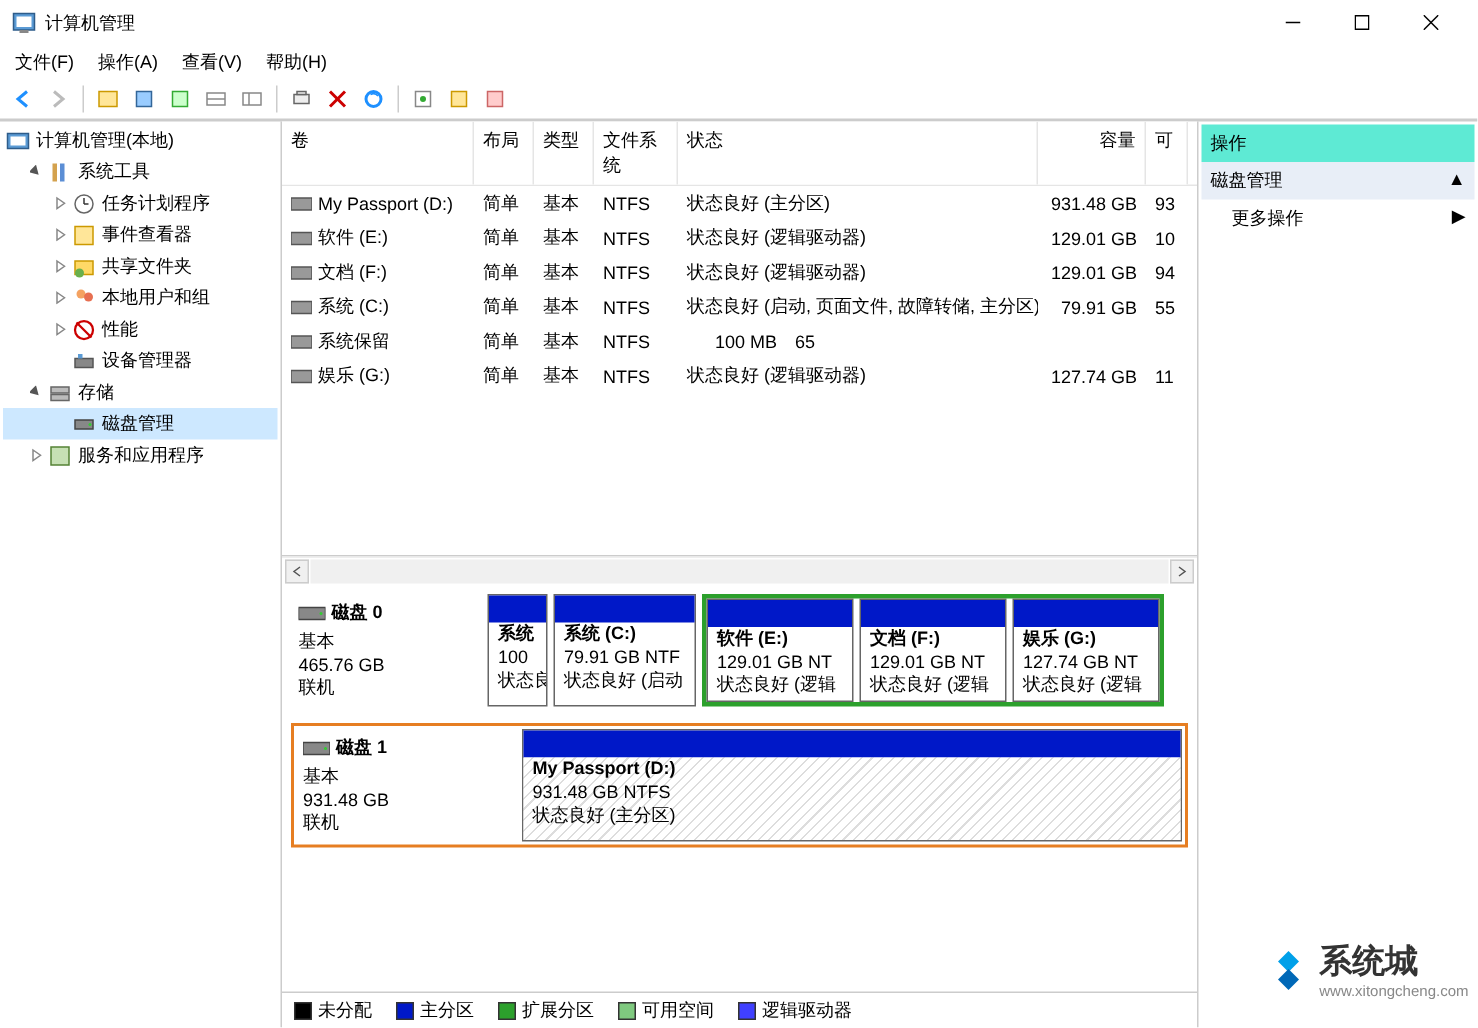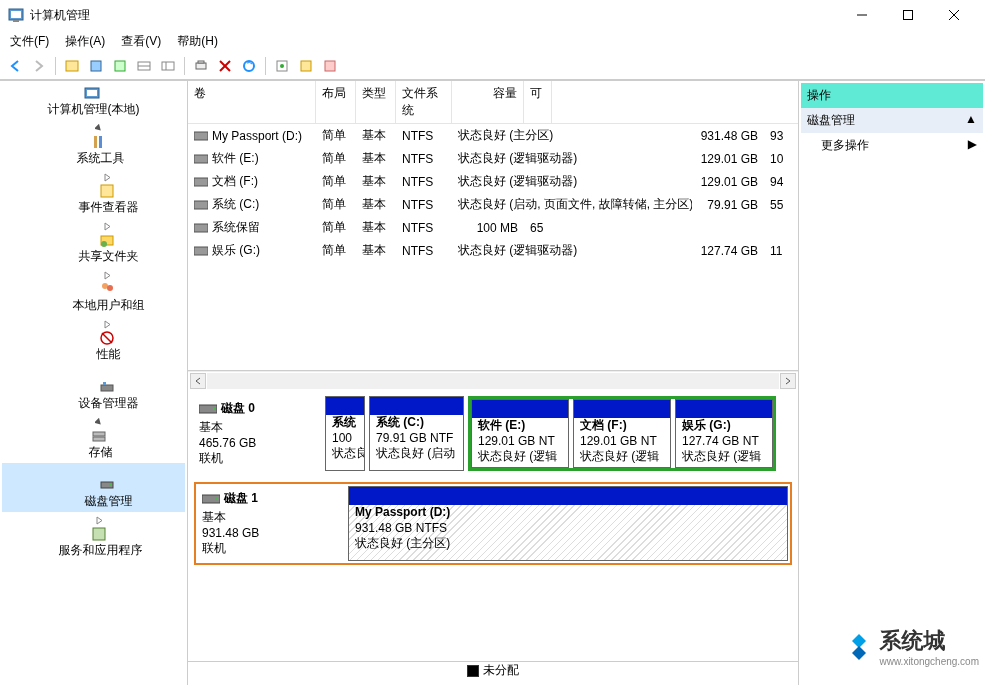--- a/index.html
+++ b/index.html
@@ -14,21 +14,21 @@
 .menubar { height: 22px; display: flex; align-items: center; padding: 0 4px; gap: 4px; }
 .menubar .menu-item { padding: 2px 6px; cursor: pointer; }
 
 .toolbar { height: 28px; display: flex; align-items: center; padding: 0 4px; gap: 2px; border-bottom: 1px solid #ccc; }
 .toolbar .tb-btn { width: 22px; height: 22px; display: flex; align-items: center; justify-content: center; cursor: pointer; border: 1px solid transparent; }
 .toolbar .tb-sep { width: 1px; height: 18px; background: #ccc; margin: 0 3px; }
 
 .main { display: flex; height: calc(100% - 80px); border-top: 1px solid #ccc; }
 
 .nav-tree { width: 188px; border-right: 1px solid #ccc; padding: 2px; overflow: auto; }
-.tree-item { display: flex; align-items: center; padding: 2px 2px; cursor: pointer; white-space: nowrap; flex-direction: column; }
+.tree-item { display: flex; align-items: center; padding: 2px 2px; cursor: pointer; white-space: nowrap; }
 .tree-item.selected { background: #cde8ff; }
 .tree-item .expander { width: 12px; height: 12px; margin-right: 2px; display: inline-flex; align-items: center; justify-content: center; }
 .tree-item .tree-icon { width: 16px; height: 16px; margin-right: 4px; display: inline-flex; }
 .tree-indent-1 { padding-left: 16px; }
 .tree-indent-2 { padding-left: 32px; }
 
 .center { flex: 1; display: flex; flex-direction: column; border-right: 1px solid #ccc; overflow: hidden; }
 
 .volume-table { flex: 0 0 290px; overflow: auto; border-bottom: 1px solid #ccc; }
 .vt-header { display: flex; background: #fff; border-bottom: 1px solid #e5e5e5; position: sticky; top: 0; }
@@ -56,21 +56,21 @@
 .part-body { padding: 0 6px; font-size: 12px; line-height: 1.3; overflow: hidden; flex: 1; }
 .part-body .p-name { font-weight: bold; white-space: nowrap; }
 .part-body .p-info { white-space: nowrap; }
 .part.hatched .part-body { background: repeating-linear-gradient(135deg, #fff 0, #fff 4px, #ddd 4px, #ddd 5px); }
 
 .cdrom-row { display: flex; border-top: 1px solid #eee; padding-top: 6px; }
 .cdrom-info { width: 130px; padding: 4px; }
 .cdrom-info .cdrom-title { display: flex; align-items: center; font-weight: bold; }
 .cdrom-icon { width: 16px; height: 16px; margin-right: 4px; }
 
-.legend { height: 24px; border-top: 1px solid #ccc; display: flex; align-items: center; padding: 0 8px; gap: 16px; flex-direction: column; }
+.legend { height: 24px; border-top: 1px solid #ccc; display: flex; align-items: center; padding: 0 8px; gap: 16px; }
 .legend-item { display: flex; align-items: center; gap: 4px; }
 .legend-swatch { width: 12px; height: 12px; border: 1px solid #333; }
 
 .actions { width: 186px; padding: 2px; }
 .actions-header { padding: 4px 6px; background: #5eead4; font-weight: normal; }
 .actions-section { padding: 4px 6px; background: #e8eef7; display: flex; justify-content: space-between; }
 .actions-item { padding: 4px 6px 4px 20px; cursor: pointer; display: flex; justify-content: space-between; }
 
 .watermark { position: absolute; right: 6px; bottom: 18px; font-size: 22px; font-weight: bold; color: #333; display: flex; align-items: center; gap: 6px; }
 .watermark .wm-logo { width: 30px; height: 30px; }
@@ -219,20 +219,35 @@
       <span>系统工具</span>
     </div>
     <div class="tree-item tree-indent-2">
       <span class="expander">
           <svg width="9" height="9">
             <path d="M2 1 L7 4.5 L2 8 Z" fill="none" stroke="#888"></path>
           </svg>
         </span>
       <span class="tree-icon">
           <svg width="16" height="16">
+            <circle cx="8" cy="8" r="6" fill="#fff" stroke="#666"></circle>
+            <line x1="8" y1="8" x2="8" y2="4" stroke="#333"></line>
+            <line x1="8" y1="8" x2="11" y2="8" stroke="#333"></line>
+          </svg>
+        </span>
+      <span>任务计划程序</span>
+    </div>
+    <div class="tree-item tree-indent-2">
+      <span class="expander">
+          <svg width="9" height="9">
+            <path d="M2 1 L7 4.5 L2 8 Z" fill="none" stroke="#888"></path>
+          </svg>
+        </span>
+      <span class="tree-icon">
+          <svg width="16" height="16">
             <rect x="2" y="2" width="12" height="12" fill="#ffe699" stroke="#c90"></rect>
           </svg>
         </span>
       <span>事件查看器</span>
     </div>
     <div class="tree-item tree-indent-2">
       <span class="expander">
           <svg width="9" height="9">
             <path d="M2 1 L7 4.5 L2 8 Z" fill="none" stroke="#888"></path>
           </svg>
@@ -322,20 +337,21 @@
     </div>
   </div>
 
   <div class="center">
     <div class="volume-table">
       <div class="vt-header">
         <div class="vt-col col-vol">卷</div>
         <div class="vt-col col-layout">布局</div>
         <div class="vt-col col-type">类型</div>
         <div class="vt-col col-fs">文件系统</div>
+        <div class="vt-col col-status">状态</div>
         <div class="vt-col col-cap">容量</div>
         <div class="vt-col col-free">可</div>
       </div>
       <div id="volume-rows">
           <div class="vt-row">
     <div class="vt-cell col-vol"><span class="disk-icon">
                 <svg width="14" height="10">
                   <rect x="0" y="1" width="14" height="8" fill="#999" stroke="#555"></rect>
                 </svg>
               </span>My Passport (D:)</div>

